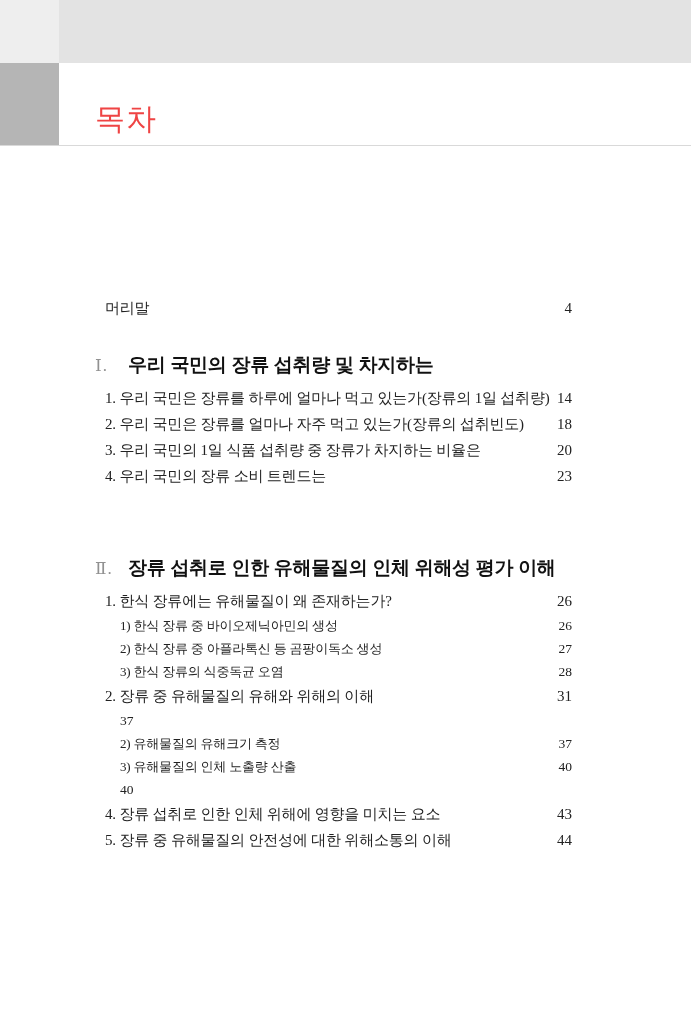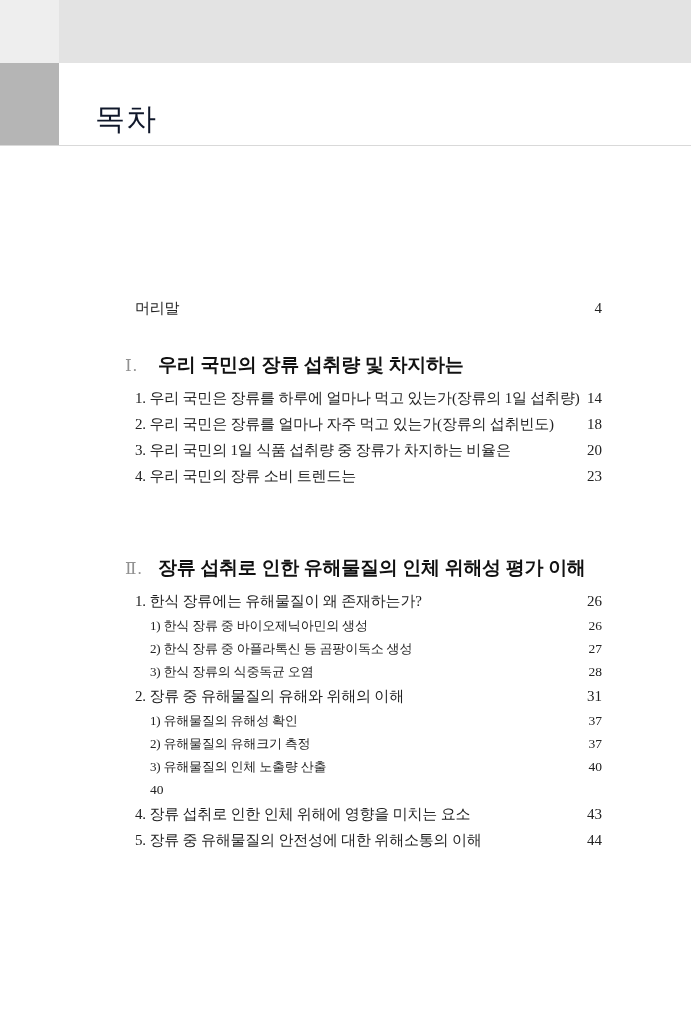--- a/index.html
+++ b/index.html
@@ -26,35 +26,34 @@
   }
   .side-block {
     position: absolute; left: 0; top: 63px;
     width: 59px; height: 82px;
     background: #b5b5b5;
   }
   .page-title {
     position: absolute; left: 95px; top: 80px;
     font-size: 30px; line-height: 38px;
     font-weight: 400;
-    color: #0f172a;
+    color: #ef4444;
     letter-spacing: 1px;
   }
   .header-divider {
     position: absolute; left: 0; top: 145px;
     width: 691px; height: 1px;
     background: #d9d9d9;
   }
 
   
   .toc {
     position: absolute;
     left: 95px; top: 146px;
     width: 477px; 
-    margin-left: 30px;
   }
   .frontmatter {
     margin-top: 150px;
     padding-left: 10px;
     display: flex; justify-content: space-between; align-items: baseline;
     font-size: 15px; line-height: 24px;
   }
 
   .toc-section { margin-top: 30px; }
   .toc-section + .toc-section { margin-top: 64px; }
@@ -165,21 +164,20 @@
     <span class="row-page">28</span>
   </div>
 
   <div class="row lvl1">
     <span class="row-label">2. 장류 중 유해물질의 유해와 위해의 이해</span>
     <span class="row-page">31</span>
   </div>
 
 
   <div class="row lvl2">
-    <span class="row-label">1) 유해물질의 유해성 확인</span>
     <span class="row-page">37</span>
   </div>
 
   <div class="row lvl2">
     <span class="row-label">2) 유해물질의 유해크기 측정</span>
     <span class="row-page">37</span>
   </div>
 
   <div class="row lvl2">
     <span class="row-label">3) 유해물질의 인체 노출량 산출</span>

